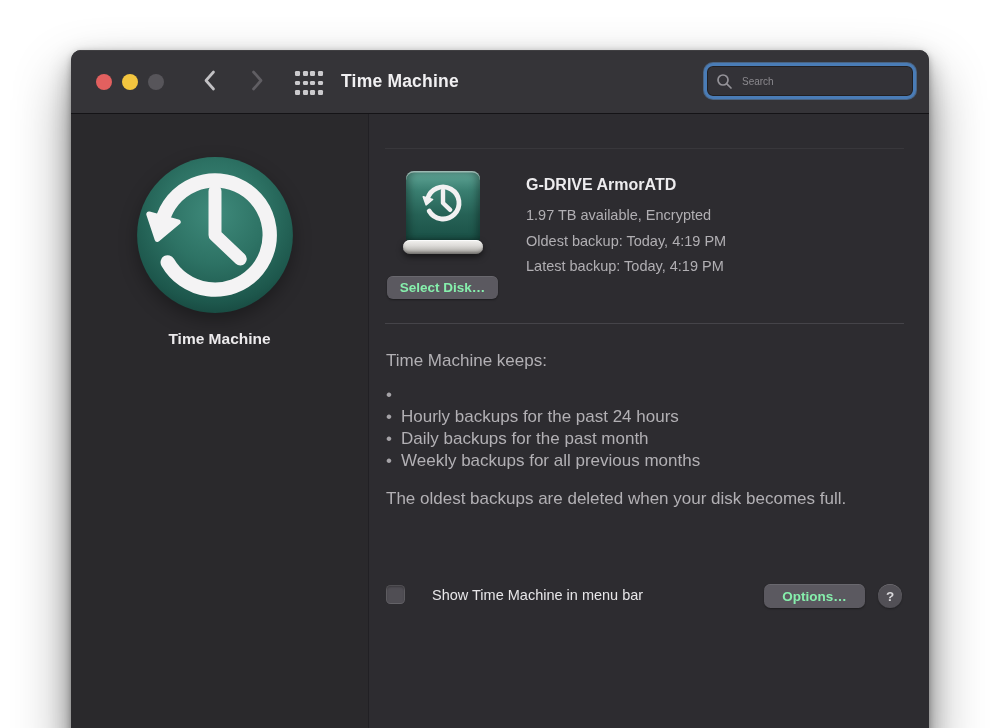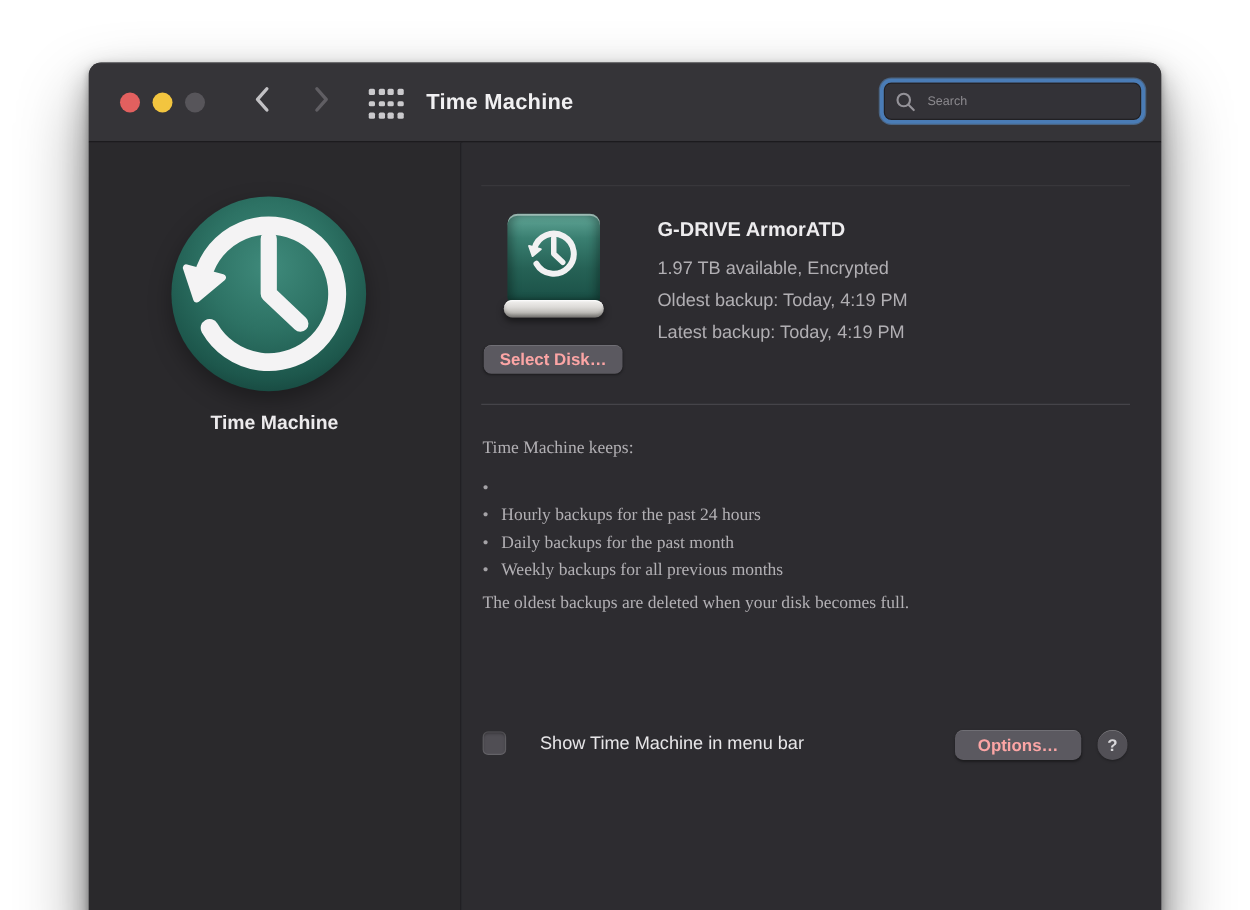--- a/index.html
+++ b/index.html
@@ -89,34 +89,34 @@
     box-shadow:inset 0 1.5px 0 rgba(255,255,255,.45), inset 4px 0 7px rgba(0,0,0,.28),
                inset -4px 0 7px rgba(0,0,0,.28);
   }
   .drive-body svg{position:absolute;left:50%;top:8px;transform:translateX(-50%);}
   .drive-base{
     position:relative;width:80px;height:14px;margin-top:-1px;border-radius:7px;
     background:linear-gradient(180deg,#f4f3f1,#dddbd8 40%,#bdbbb7 72%,#908e8a);
     box-shadow:0 3px 6px rgba(0,0,0,.5), inset 0 -2px 3px rgba(0,0,0,.22), inset 0 1px 0 rgba(255,255,255,.85);
   }
   .push-btn{
-    border-radius:6px;background:#5b5960;color:#fca5a5;
+    border-radius:6px;background:#5b5960;color:#86efac;
     font-size:13.5px;font-weight:600;font-family:inherit;border:none;
     display:flex;align-items:center;justify-content:center;
     box-shadow:0 1px 2px rgba(0,0,0,.38), inset 0 .5px 0 rgba(255,255,255,.18);
   }
   .select-disk{position:absolute;left:17px;top:162px;width:111px;height:23px;}
   .disk-info{position:absolute;left:156px;top:62px;}
   .disk-name{font-size:16px;font-weight:700;color:#edecee;margin-bottom:9px;}
   .disk-line{font-size:14.5px;color:#b1afb3;line-height:25.5px;white-space:nowrap;}
-  .keeps{position:absolute;left:16px;top:237px;color:#b2b0b4;font-size:14px;font-family:Liberation Serif, serif;}
+  .keeps{position:absolute;left:16px;top:237px;color:#b2b0b4;font-size:17px;}
   .keeps-heading{margin-bottom:13px;}
   .keep-item{line-height:22px;display:flex;}
   .keep-item .bullet{width:15px;flex:0 0 auto;color:#a5a3a7;}
-  .footnote{margin-top:4px;line-height:22px;}
+  .footnote{margin-top:16px;line-height:22px;}
   .menubar-row{position:absolute;left:16px;top:471px;display:flex;align-items:center;gap:27px;}
   .options-btn{position:absolute;left:394px;top:470px;width:101px;height:24px;border-radius:6.5px;}
   .help-btn{
     position:absolute;left:508px;top:470px;width:24px;height:24px;border-radius:50%;
     background:#525056;color:#d9d8db;font-size:13.5px;font-weight:700;font-family:inherit;border:none;
     display:flex;align-items:center;justify-content:center;
     box-shadow:inset 0 .5px 0 rgba(255,255,255,.26), 0 1px 2px rgba(0,0,0,.3);
   }
 </style>
 </head>

